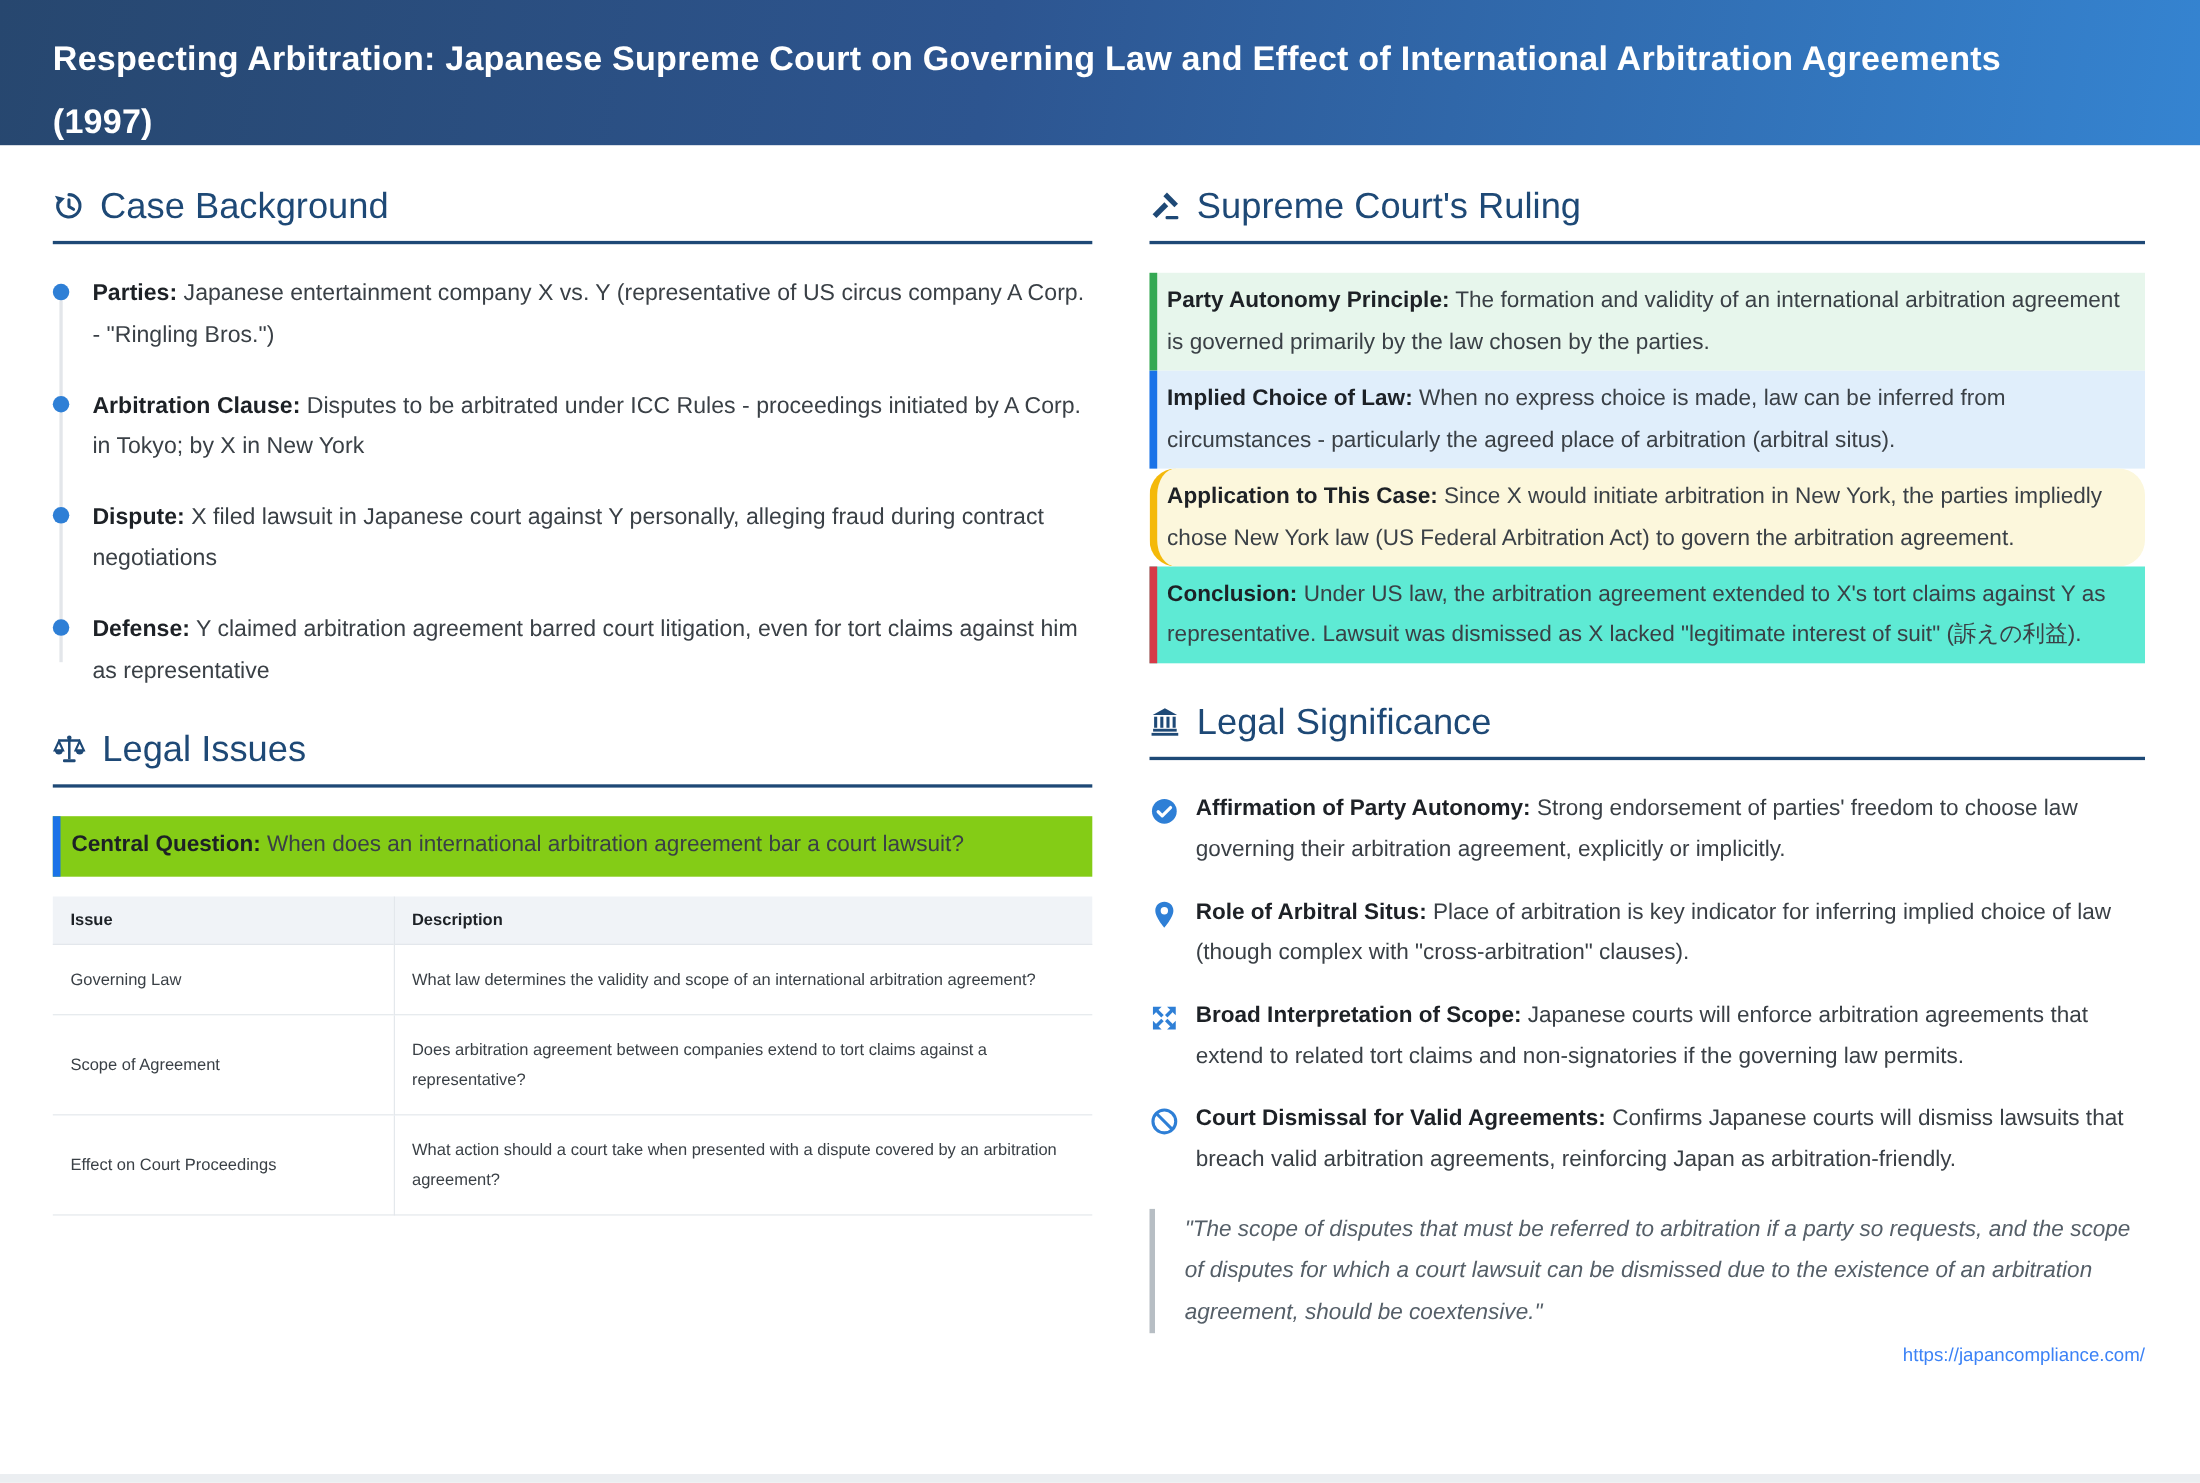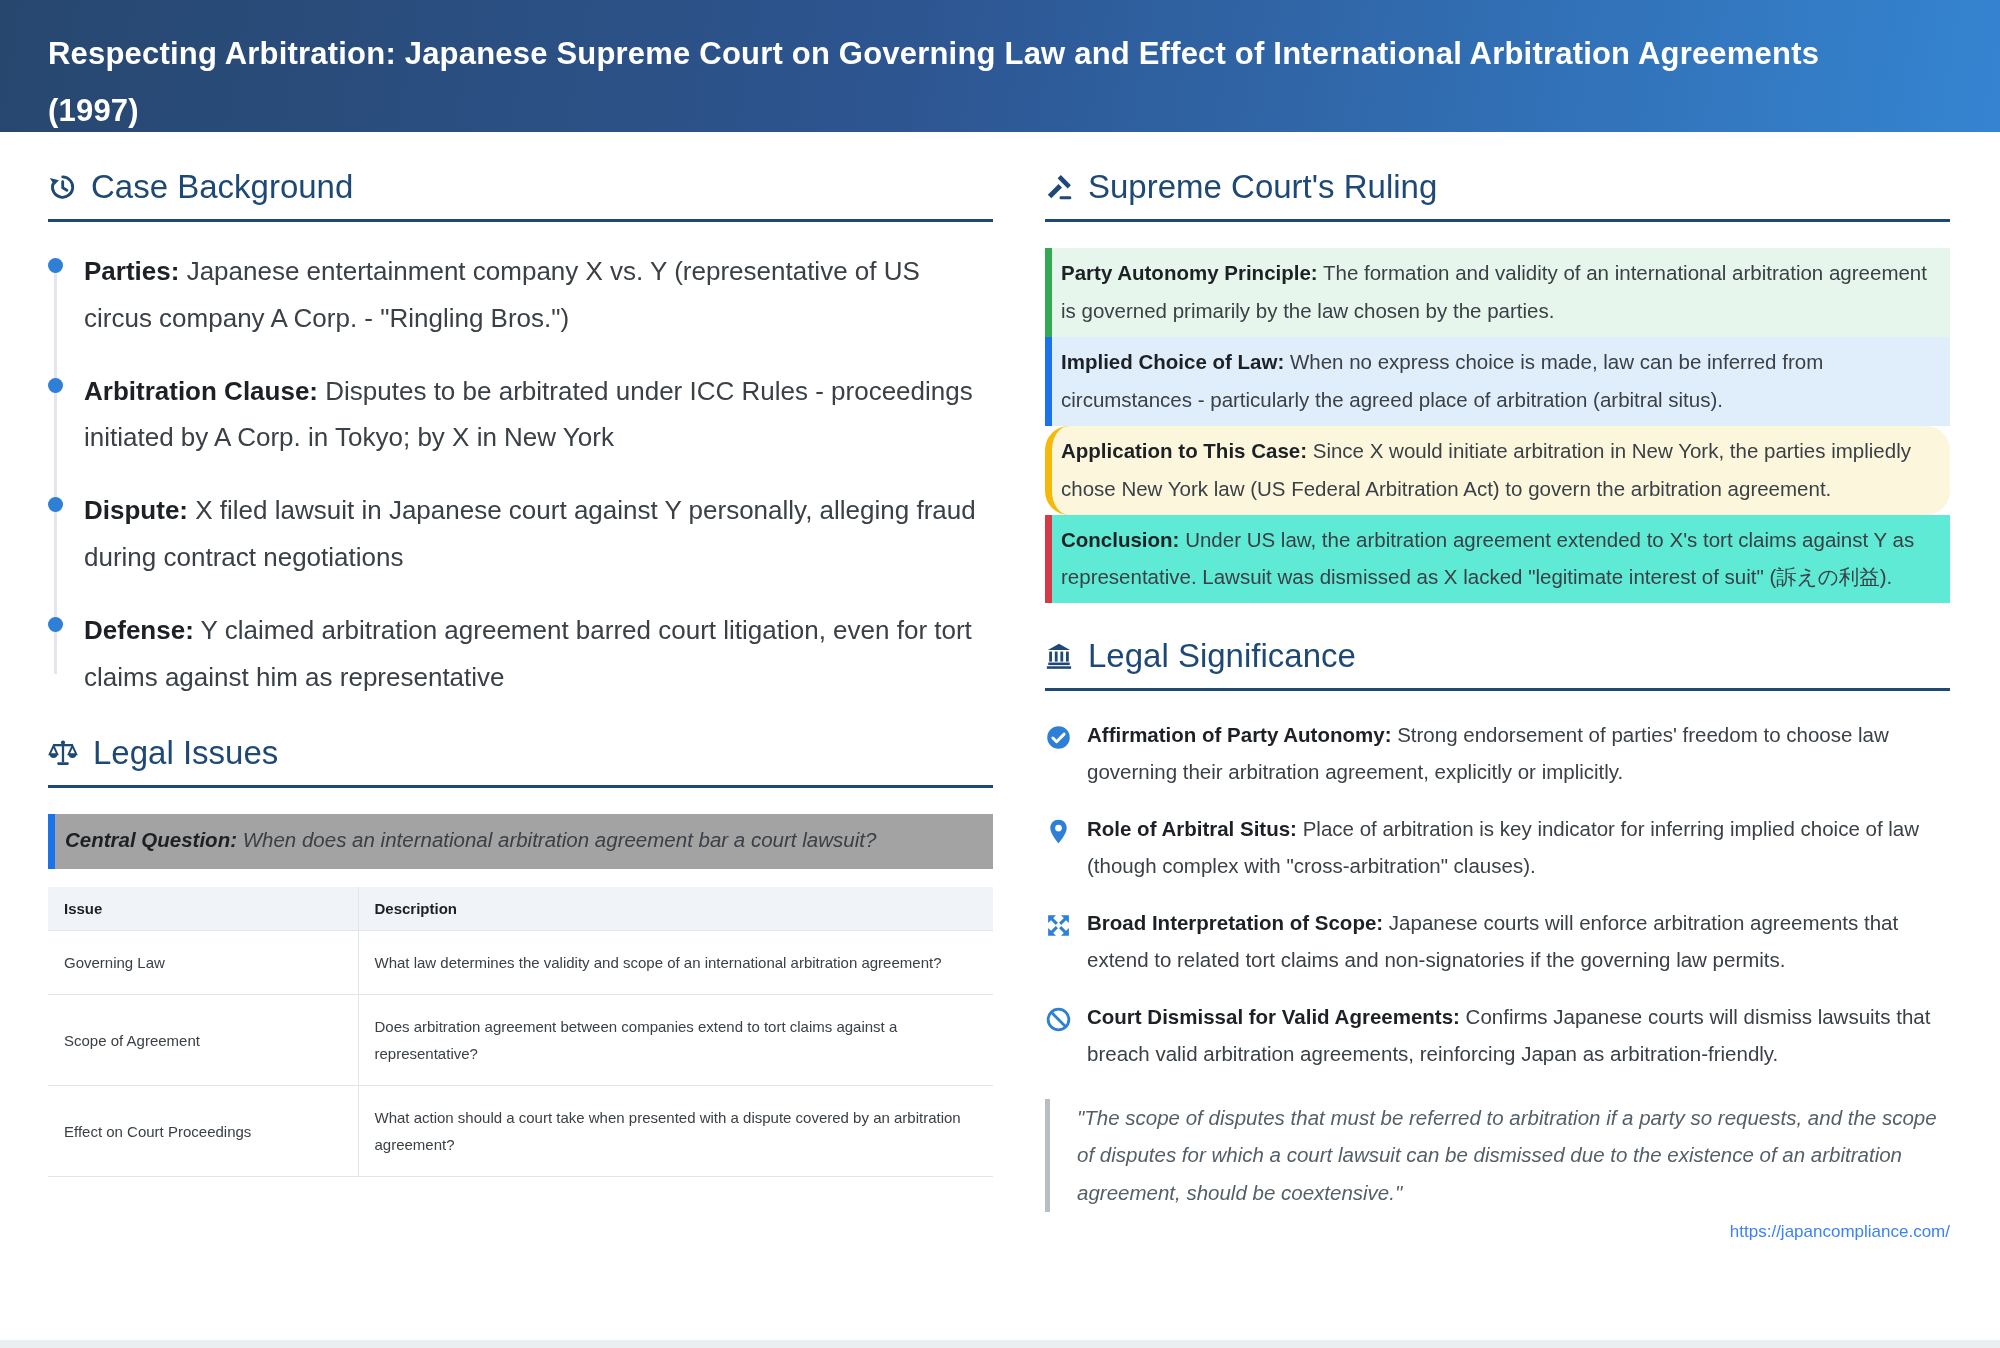--- a/index.html
+++ b/index.html
@@ -26,28 +26,28 @@
     color:#1e4976; font-size:33px; font-weight:400;
     padding-bottom:13px; border-bottom:3px solid #1e4976; margin-bottom:26px; }
   .section-head svg { flex:0 0 auto; display:block; }
   .sec-gap { margin-top:34px; }
 
   
   .timeline { position:relative; list-style:none; padding-left:0; }
   .timeline-line { position:absolute; left:6px; top:10px; bottom:26px;
     width:3px; background:#e3e6ea; }
   .timeline li { position:relative; padding-left:36px; margin-bottom:26px;
-    font-size:26px; line-height:1.8; }
+    font-size:21px; line-height:1.8; }
   .dot { position:absolute; left:0; top:10px; width:15px; height:15px;
     border-radius:50%; background:#2e7fd6; }
   .blabel { font-weight:700; color:#1d2126; }
 
   
-  .callout { background:#a3a3a3; border-left:7px solid #1a73e8;
-    padding:8px 14px 10px 10px; font-size:20.5px; line-height:1.8; margin-bottom:18px;font-style:italic; }
+  .callout { background:#84cc16; border-left:7px solid #1a73e8;
+    padding:8px 14px 10px 10px; font-size:20.5px; line-height:1.8; margin-bottom:18px; }
   table.issues { width:100%; border-collapse:collapse; font-size:15px; }
   table.issues th { background:#f0f3f7; text-align:left; font-weight:700;
     color:#1d2126; padding:13px 16px; }
   table.issues td { padding:18px 16px; line-height:1.8; vertical-align:middle;
     border-top:1px solid #e2e6ea; color:#3a4046; }
   table.issues th:first-child, table.issues td:first-child {
     width:310px; border-right:1px solid #e2e6ea; }
   table.issues tr:last-child td { border-bottom:1px solid #e2e6ea; }
 
   

